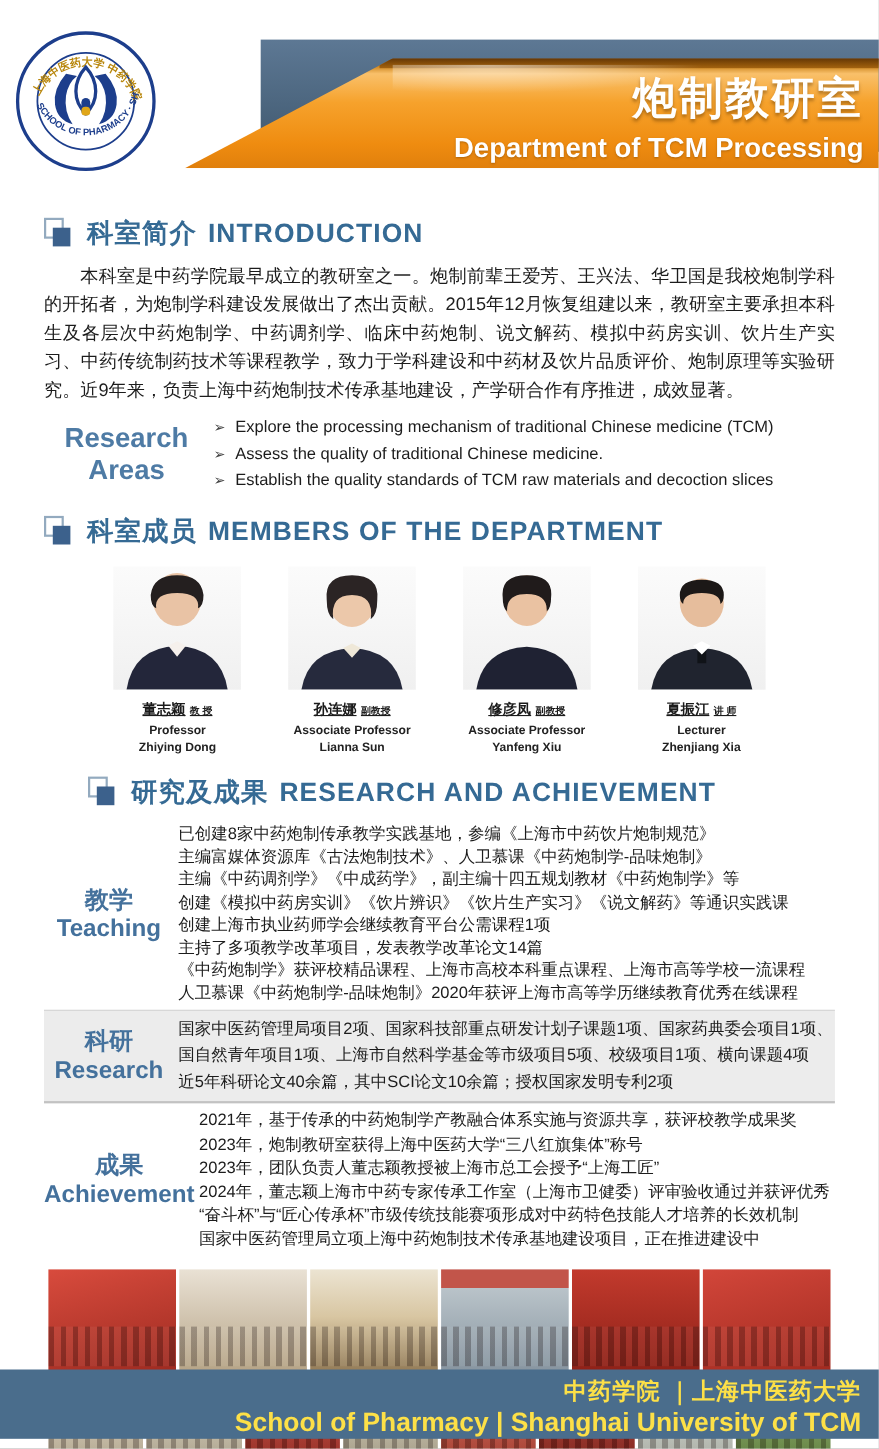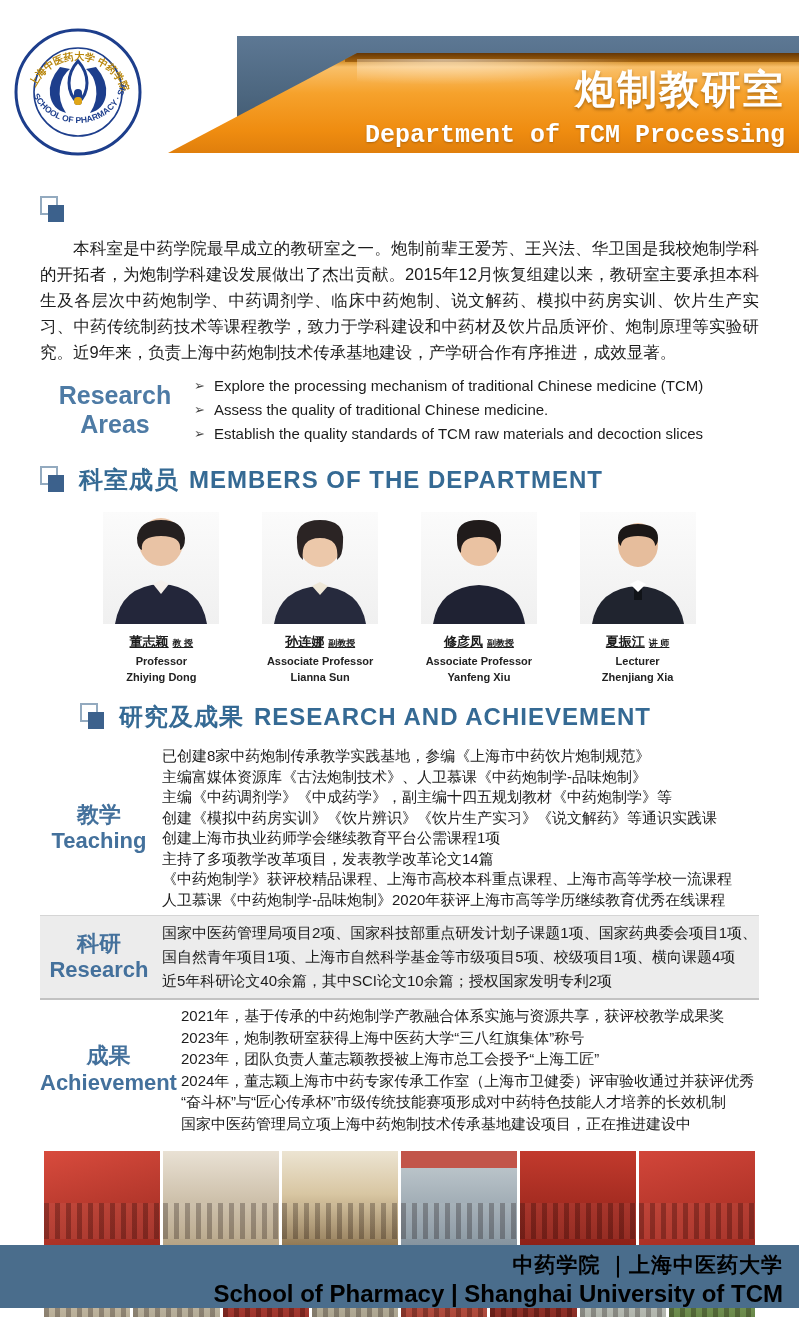--- a/index.html
+++ b/index.html
@@ -13,21 +13,21 @@
     background:linear-gradient(180deg,#5d7894 0%, #4d6780 55%, #3f586f 100%); }
   .band-orange { position:absolute; left:168px; right:0; top:53px; height:100px;
     clip-path:polygon(30% 0, 100% 0, 100% 100%, 0 100%);
     background:linear-gradient(180deg,#8a4c07 0%, #c57b12 6%, #f9c06a 14%, #f6a22c 40%, #ef8c10 78%, #e07f0c 100%); }
   .band-orange::before { content:""; position:absolute; left:28%; right:0; top:0; height:9px;
     background:linear-gradient(180deg,#5e3305, #9a5a0a); opacity:.85; }
   .band-orange::after { content:""; position:absolute; left:30%; top:6px; width:45%; height:26px;
     background:radial-gradient(ellipse at 30% 0%, rgba(255,255,255,.55), rgba(255,255,255,0) 70%); }
   .header-titles { position:absolute; right:14px; top:62px; text-align:right; color:#fff; z-index:2; }
   .header-title-cn { font-size:40px; font-weight:bold; letter-spacing:2px; text-shadow:0 2px 3px rgba(90,50,0,.45); }
-  .header-title-en { font-size:25px; font-weight:bold; margin-top:4px; text-shadow:0 1px 2px rgba(90,50,0,.4);font-family:Liberation Mono, monospace; }
+  .header-title-en { font-size:25px; font-weight:bold; margin-top:4px; text-shadow:0 1px 2px rgba(90,50,0,.4); }
 
   
   .content { padding:0 40px; }
   .sec-head { display:flex; align-items:center; gap:12px; margin-top:28px; }
   .sec-icon { position:relative; width:27px; height:29px; flex:0 0 auto; }
   .sec-icon .sq-outline { position:absolute; left:0; top:0; width:18px; height:19px; border:2px solid #93aabf; }
   .sec-icon .sq-fill { position:absolute; left:8px; top:9px; width:16px; height:17px; background:#3c618c; }
   .sec-title { font-size:24px; font-weight:bold; color:#356a94; letter-spacing:1px; }
   .sec-title .en { margin-left:10px; }
 
@@ -77,21 +77,21 @@
   .c-tan2{background:linear-gradient(180deg,#dcd3c2,#aba18a);}
   .c-redg{background:linear-gradient(180deg,#c84c40,#92261d);}
   .c-tan3{background:linear-gradient(180deg,#d3cdbb,#a29a83);}
   .c-banq{background:linear-gradient(180deg,#d06152,#a23a2b);}
   .c-reds{background:linear-gradient(180deg,#b83a30,#7c1f17);}
   .c-coats{background:linear-gradient(180deg,#daddd6,#a6aba1);}
   .c-green{background:linear-gradient(180deg,#8fae67,#5c7c3b);}
 
   
   .footer { position:absolute; left:0; right:0; top:1245px; height:63px; background:#4a6d8c;
-    color:#000000; text-align:right; padding:6px 16px 0 0; }
+    color:#fde047; text-align:right; padding:6px 16px 0 0; }
   .footer-cn { font-size:21px; font-weight:bold; letter-spacing:1px; }
   .footer-en { font-size:24px; font-weight:bold; margin-top:1px; }
 </style>
 </head>
 <body>
 
 <div class="page">
 
   <div class="header">
     <div class="band-slate"></div>
@@ -117,20 +117,23 @@
     </div>
   </div>
 
   <div class="content">
 
     <div class="sec-head">
       <span class="sec-icon">
           <span class="sq-outline"></span>
           <span class="sq-fill"></span>
         </span>
+      <span class="sec-title">
+        <span>科室简介</span><span class="en">INTRODUCTION</span>
+      </span>
     </div>
     <p class="intro-p">本科室是中药学院最早成立的教研室之一。炮制前辈王爱芳、王兴法、华卫国是我校炮制学科的开拓者，为炮制学科建设发展做出了杰出贡献。2015年12月恢复组建以来，教研室主要承担本科生及各层次中药炮制学、中药调剂学、临床中药炮制、说文解药、模拟中药房实训、饮片生产实习、中药传统制药技术等课程教学，致力于学科建设和中药材及饮片品质评价、炮制原理等实验研究。近9年来，负责上海中药炮制技术传承基地建设，产学研合作有序推进，成效显著。</p>
 
     <div class="ra">
       <div class="ra-label">
         <div>Research</div>
         <div>Areas</div>
       </div>
       <div class="ra-list">
         <div class="ra-item">

